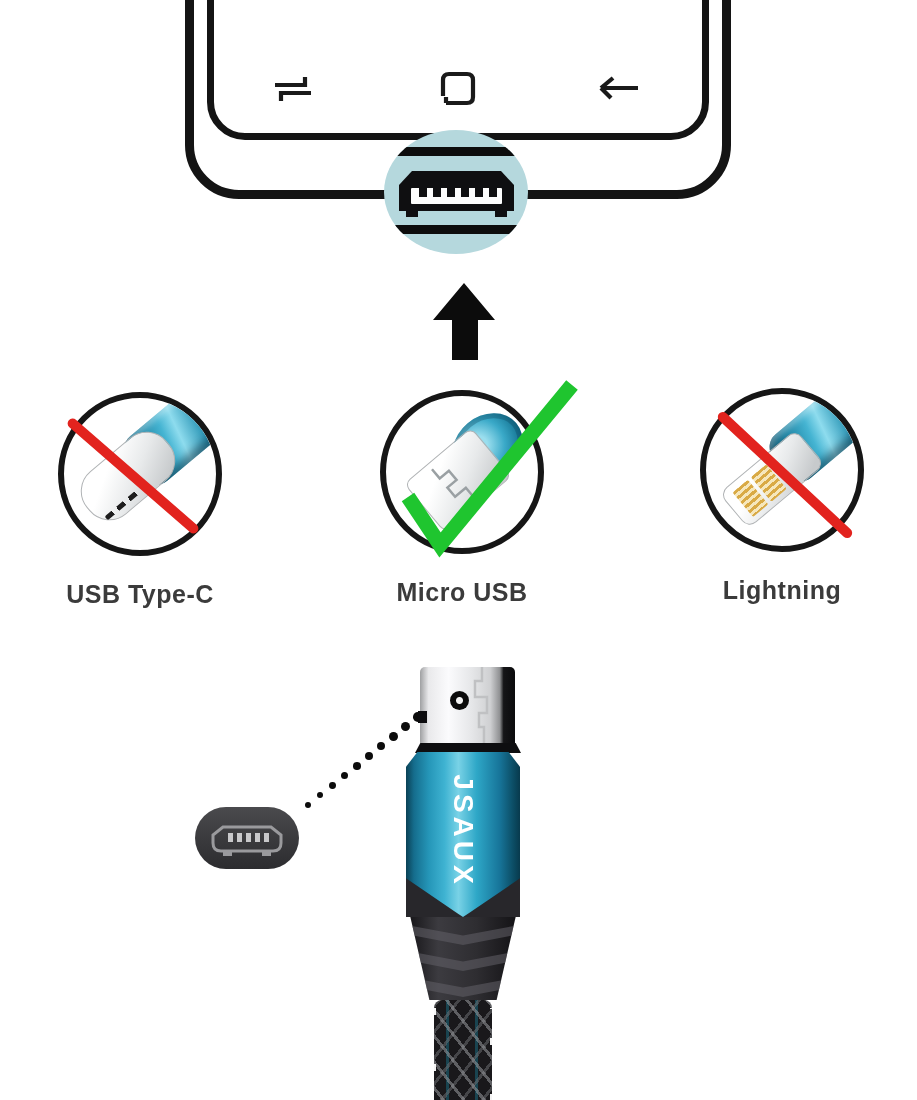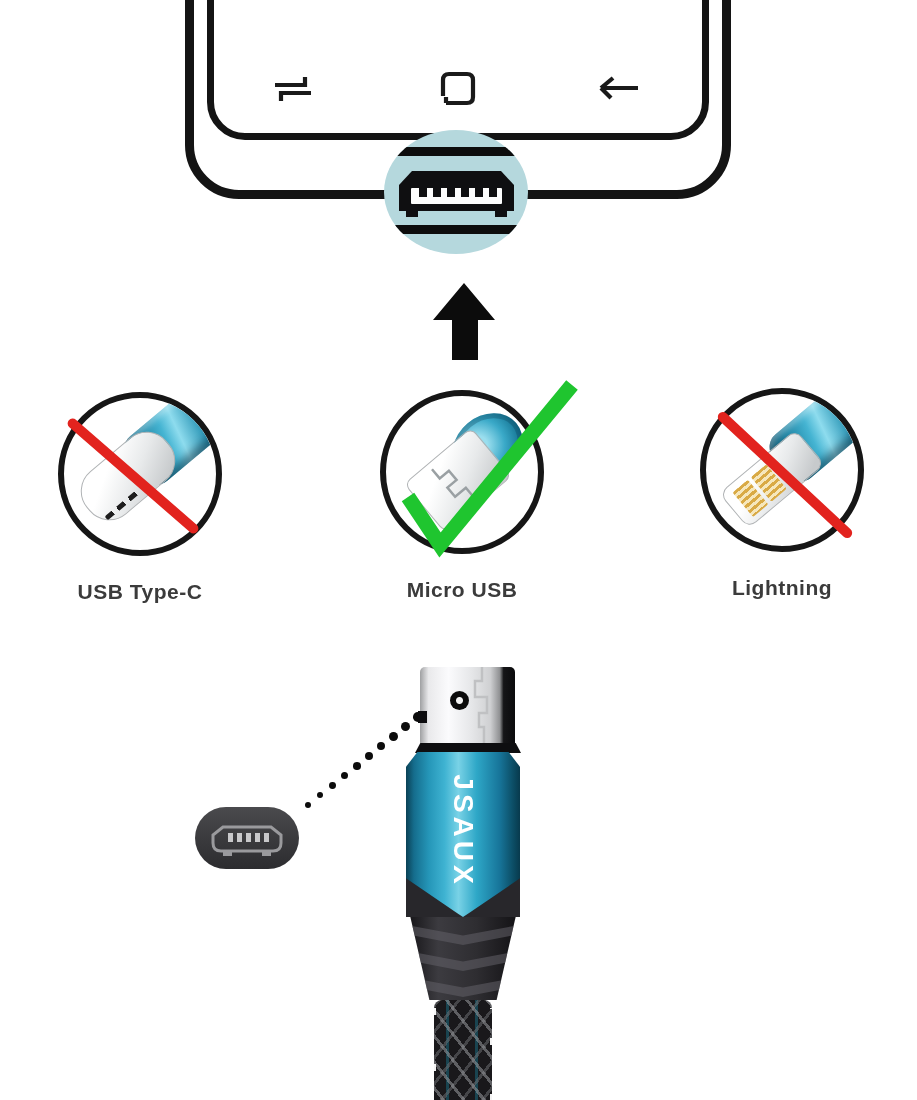--- a/index.html
+++ b/index.html
@@ -27,21 +27,21 @@
   .up-arrow { position:absolute; left:433px; top:283px; z-index:3; }
 
   
   .compat-item { position:absolute; width:164px; height:164px; }
   .compat-item.c1 { left:58px;  top:392px; }
   .compat-item.c2 { left:380px; top:390px; }
   .compat-item.c3 { left:700px; top:388px; }
   .compat-circle { position:absolute; inset:0; border:6px solid #161616; border-radius:50%;
     background:#fff; overflow:hidden; }
   .compat-label { position:absolute; top:188px; left:50%; transform:translateX(-50%);
-    white-space:nowrap; font-size:21px; font-weight:600; color:var(--label-text,#3b3b3b); letter-spacing:.5px; }
+    white-space:nowrap; font-size:25px; font-weight:600; color:var(--label-text,#3b3b3b); letter-spacing:.5px; }
 
   
   .piece { position:absolute; }
   .cap-teal { background:linear-gradient(105deg,#0a4a62 2%,#1a7e9e 22%,#45b4d2 45%,#8edcee 58%,#2b95b5 80%,#0d5871 98%);
     box-shadow:inset 0 -7px 9px rgba(0,25,40,.45), inset 0 4px 6px rgba(255,255,255,.35); }
   .plug-white { background:linear-gradient(150deg,#ffffff 28%,#e8eaeb 58%,#c7cacc 90%);
     border:1px solid #b0b3b5; }
   
   .cap-c   { left:60px; top:12px; width:96px; height:58px; border-radius:18px; transform:rotate(-40deg); z-index:2; }
   .collar-c{ left:52px; top:40px; width:66px; height:30px; background:#454443; transform:rotate(-40deg); z-index:1; }

